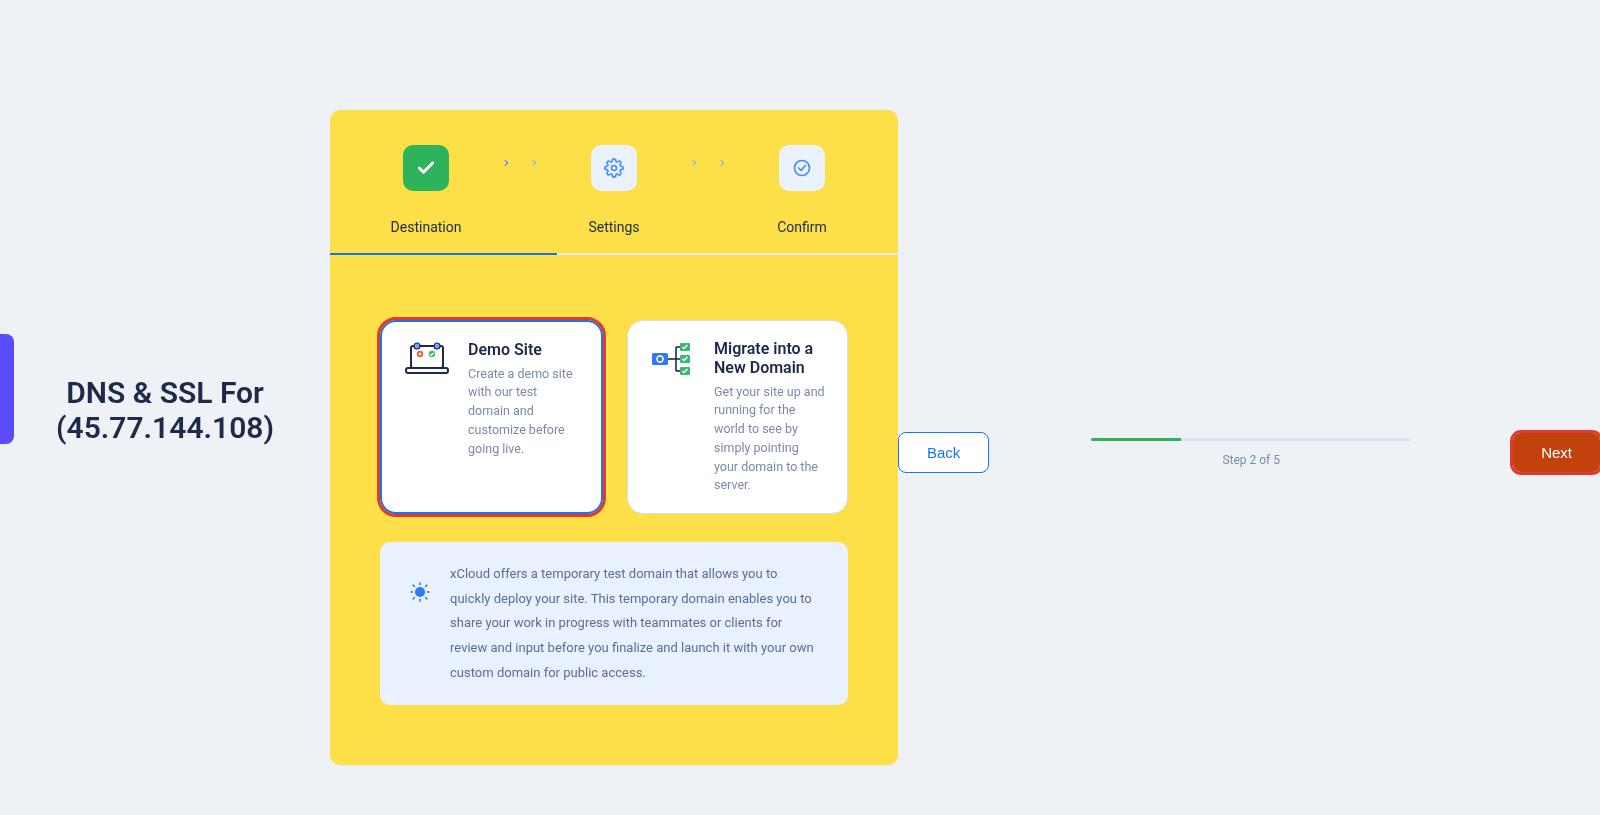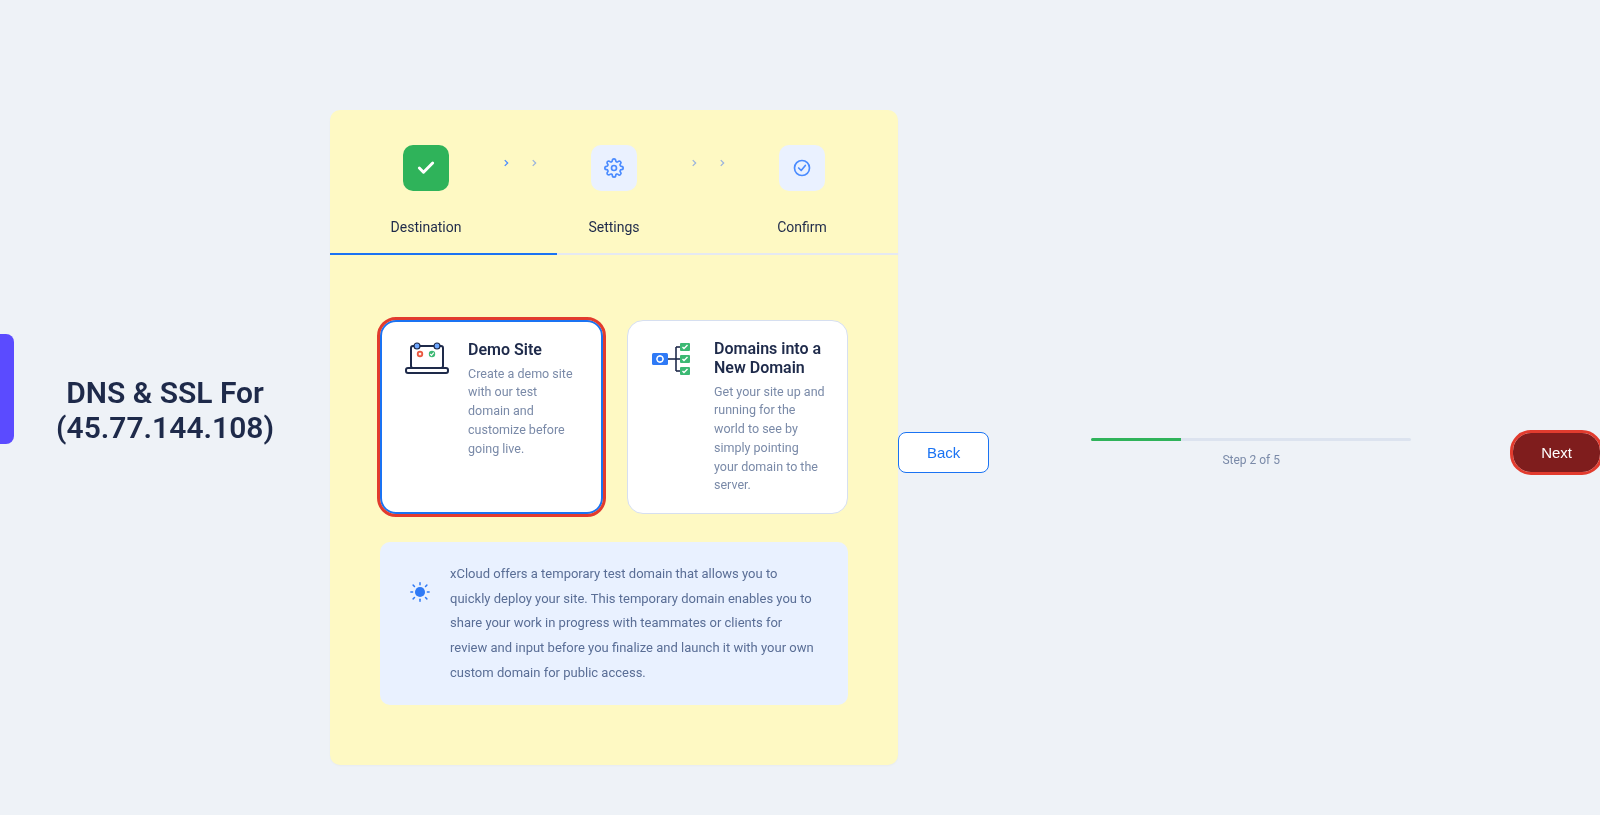--- a/index.html
+++ b/index.html
@@ -20,21 +20,21 @@
     padding-top: 60px;
   }
   h1.title {
     font-size: 30px;
     font-weight: 600;
     color: #1e2a4a;
     margin-bottom: 55px;
     text-align: center;
   }
   .card {
-    background: #fef9c3;
+    background: #fde047;
     width: 728px;
     border-radius: 10px;
     box-shadow: 0 1px 2px rgba(0,0,0,0.03);
     padding-bottom: 60px;
   }
   .stepper {
     display: flex;
     align-items: flex-start;
     justify-content: space-around;
     padding: 35px 30px 0 30px;
@@ -162,24 +162,23 @@
     font-weight: 500;
     cursor: pointer;
     border: none;
   }
   .btn-back {
     background: #fff;
     color: #1a73f3;
     border: 1px solid #1a73f3;
   }
   .btn-next {
-    background: #7f1d1d;
+    background: #c2410c;
     color: #fff;
     outline: 3px solid #e23b2e;
-    border-radius: 18px;
   }
   .progress-wrap {
     flex: 1;
     display: flex;
     flex-direction: column;
     align-items: center;
     gap: 12px;
   }
   .progress-bar {
     width: 320px;
@@ -311,21 +310,21 @@
             <line x1="26" y1="32" x2="30" y2="32" stroke="#1e2a4a" stroke-width="1.6"></line>
             <rect x="30" y="4" width="10" height="8" rx="1" fill="#3bb973"></rect>
               <polyline points="32.5 8 34 9.5 37.5 6" stroke="#fff" stroke-width="1.4" fill="none"></polyline>
             <rect x="30" y="16" width="10" height="8" rx="1" fill="#3bb973"></rect>
               <polyline points="32.5 20 34 21.5 37.5 18" stroke="#fff" stroke-width="1.4" fill="none"></polyline>
             <rect x="30" y="28" width="10" height="8" rx="1" fill="#3bb973"></rect>
               <polyline points="32.5 32 34 33.5 37.5 30" stroke="#fff" stroke-width="1.4" fill="none"></polyline>
           </svg>
         </div>
         <div>
-          <h3>Domains into a New Domain</h3>
+          <h3>Migrate into a New Domain</h3>
           <p>Get your site up and running for the world to see by simply pointing your domain to the server.</p>
         </div>
       </div>
 
     </div>
 
     <div class="info-box">
       <div class="bulb">
         <svg width="22" height="22" viewBox="0 0 24 24">
           <circle cx="12" cy="12" r="5.5" fill="#2f7af6"></circle>

